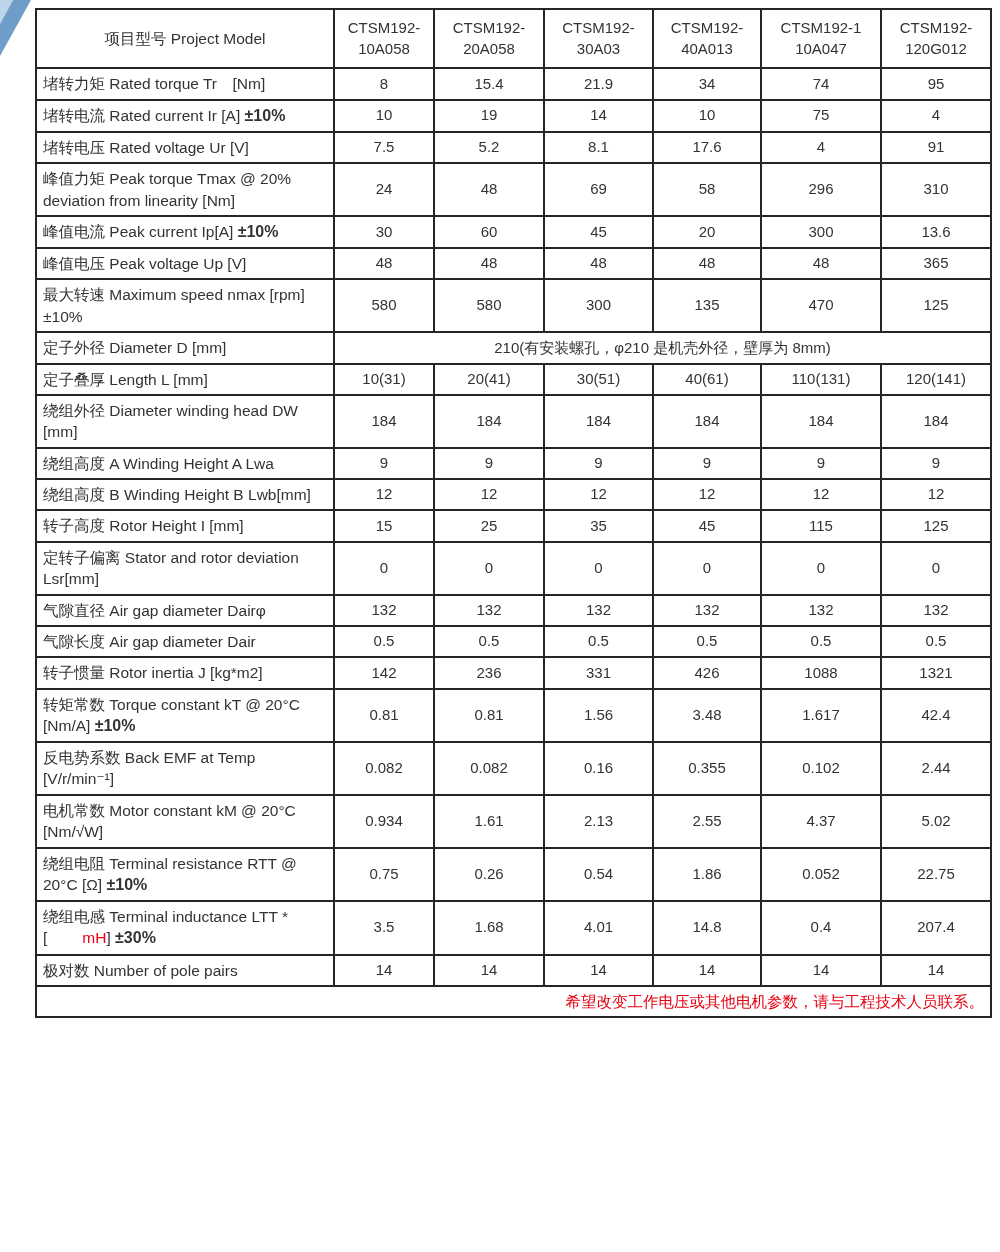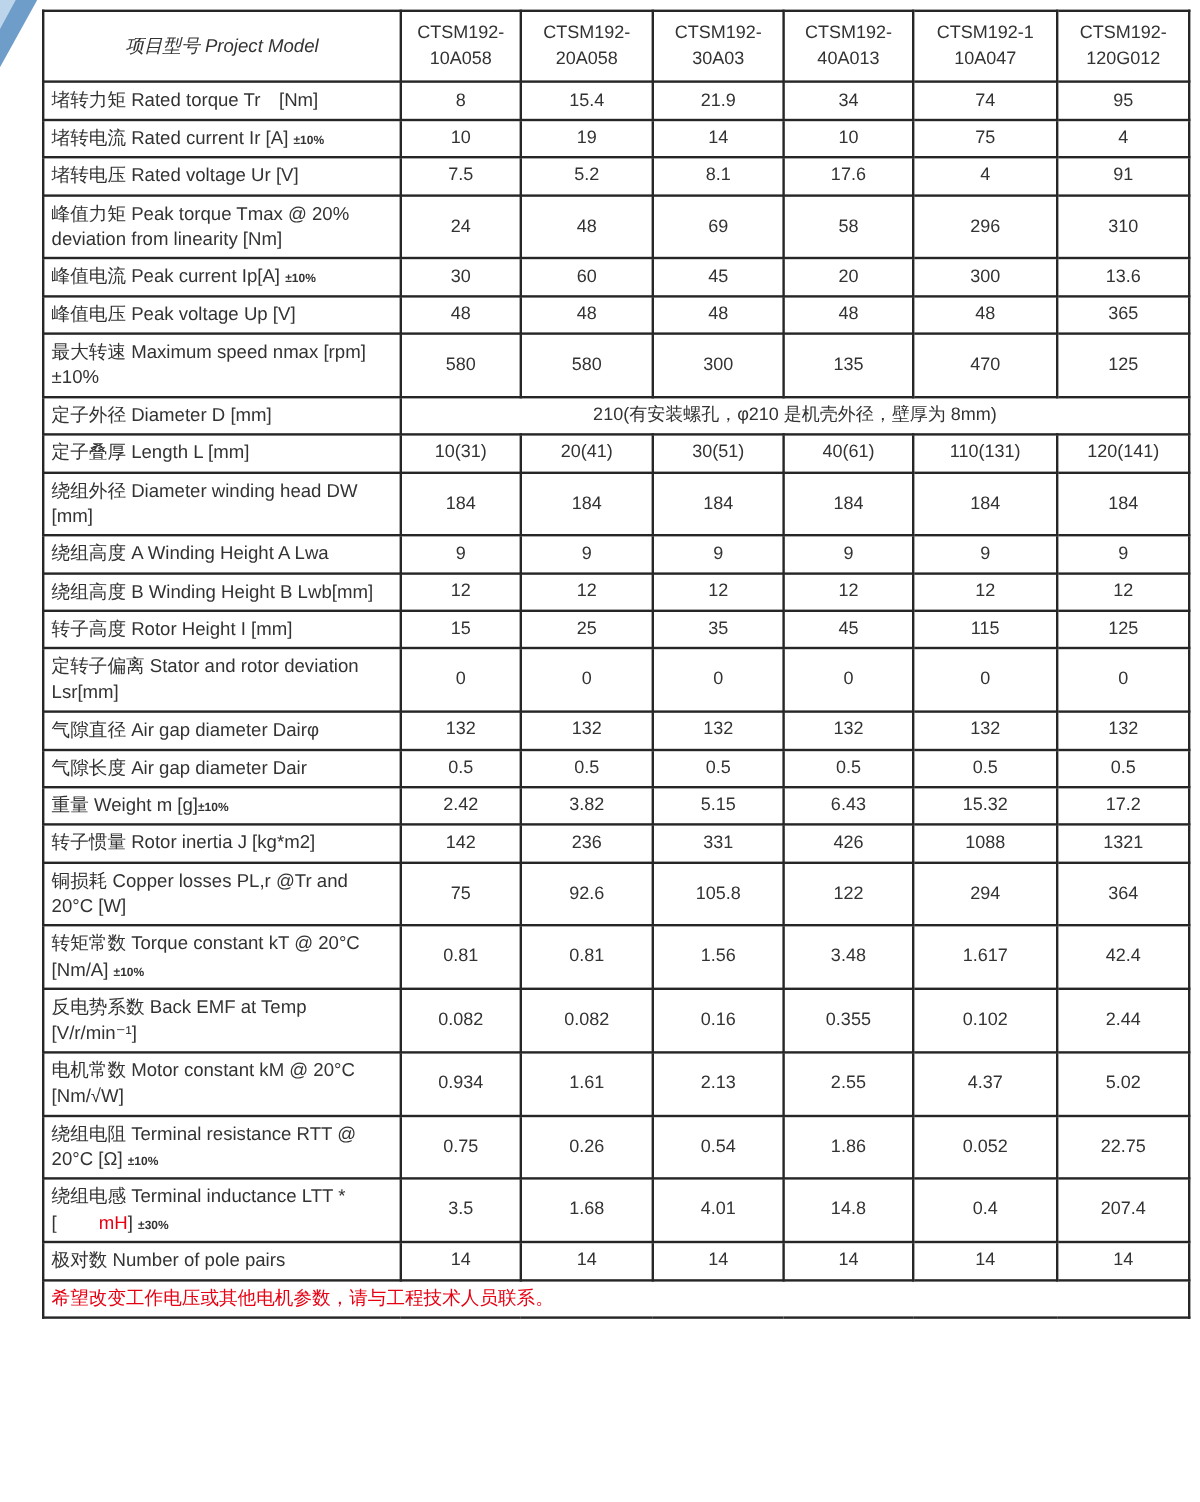--- a/index.html
+++ b/index.html
@@ -27,30 +27,30 @@
     line-height: 1.38;
     vertical-align: middle;
     overflow: hidden;
   }
   table.spec th {
     font-weight: normal;
     text-align: center;
     white-space: pre-line;
     padding-top: 8px; padding-bottom: 8px;
   }
-  th.label-head { text-align: left; font-size: 15.5px; font-style: italic; }
+  th.label-head { text-align: left; font-size: 15.5px; }
   td.label-cell { text-align: left; font-size: 15.5px; }
   td.value-cell { text-align: center; }
   td.merged-cell { text-align: center; }
   td.footer-cell {
-    text-align: left;
+    text-align: right;
     font-size: 15.5px;
     padding-top: 2px; padding-bottom: 2px; border-radius: 11px;
   }
-  .note { font-size: 10px; font-weight: bold; letter-spacing: 0px; }
+  .note { font-size: 16px; font-weight: bold; letter-spacing: 0px; }
   .red-seg { font-weight: normal; margin-left: 35px; }
   col.c-label { width: 298px; }
   col.c1 { width: 100px; }
   col.c2 { width: 110px; }
   col.c3 { width: 109px; }
   col.c4 { width: 108px; }
   col.c5 { width: 120px; }
   col.c6 { width: 110px; }
 </style>
 </head>
@@ -223,47 +223,29 @@
         <tr>
           <td class="label-cell"><span>气隙长度  Air gap diameter Dair</span></td>
           <td class="value-cell">0.5</td>
           <td class="value-cell">0.5</td>
           <td class="value-cell">0.5</td>
           <td class="value-cell">0.5</td>
           <td class="value-cell">0.5</td>
           <td class="value-cell">0.5</td>
         </tr>
         <tr>
-          <td class="label-cell"><span>重量 Weight m [g]</span><span class="note">±10%</span></td>
-          <td class="value-cell">2.42</td>
-          <td class="value-cell">3.82</td>
-          <td class="value-cell">5.15</td>
-          <td class="value-cell">6.43</td>
-          <td class="value-cell">15.32</td>
-          <td class="value-cell">17.2</td>
-        </tr>
-        <tr>
           <td class="label-cell"><span>转子惯量 Rotor inertia J [kg*m2]</span></td>
           <td class="value-cell">142</td>
           <td class="value-cell">236</td>
           <td class="value-cell">331</td>
           <td class="value-cell">426</td>
           <td class="value-cell">1088</td>
           <td class="value-cell">1321</td>
         </tr>
         <tr>
-          <td class="label-cell"><span>铜损耗 Copper losses PL,r @Tr and 20°C [W]</span></td>
-          <td class="value-cell">75</td>
-          <td class="value-cell">92.6</td>
-          <td class="value-cell">105.8</td>
-          <td class="value-cell">122</td>
-          <td class="value-cell">294</td>
-          <td class="value-cell">364</td>
-        </tr>
-        <tr>
           <td class="label-cell"><span>转矩常数 Torque constant kT @ 20°C [Nm/A] </span><span class="note">±10%</span></td>
           <td class="value-cell">0.81</td>
           <td class="value-cell">0.81</td>
           <td class="value-cell">1.56</td>
           <td class="value-cell">3.48</td>
           <td class="value-cell">1.617</td>
           <td class="value-cell">42.4</td>
         </tr>
         <tr>
           <td class="label-cell"><span>反电势系数 Back EMF at Temp [V/r/min⁻¹]</span></td>

